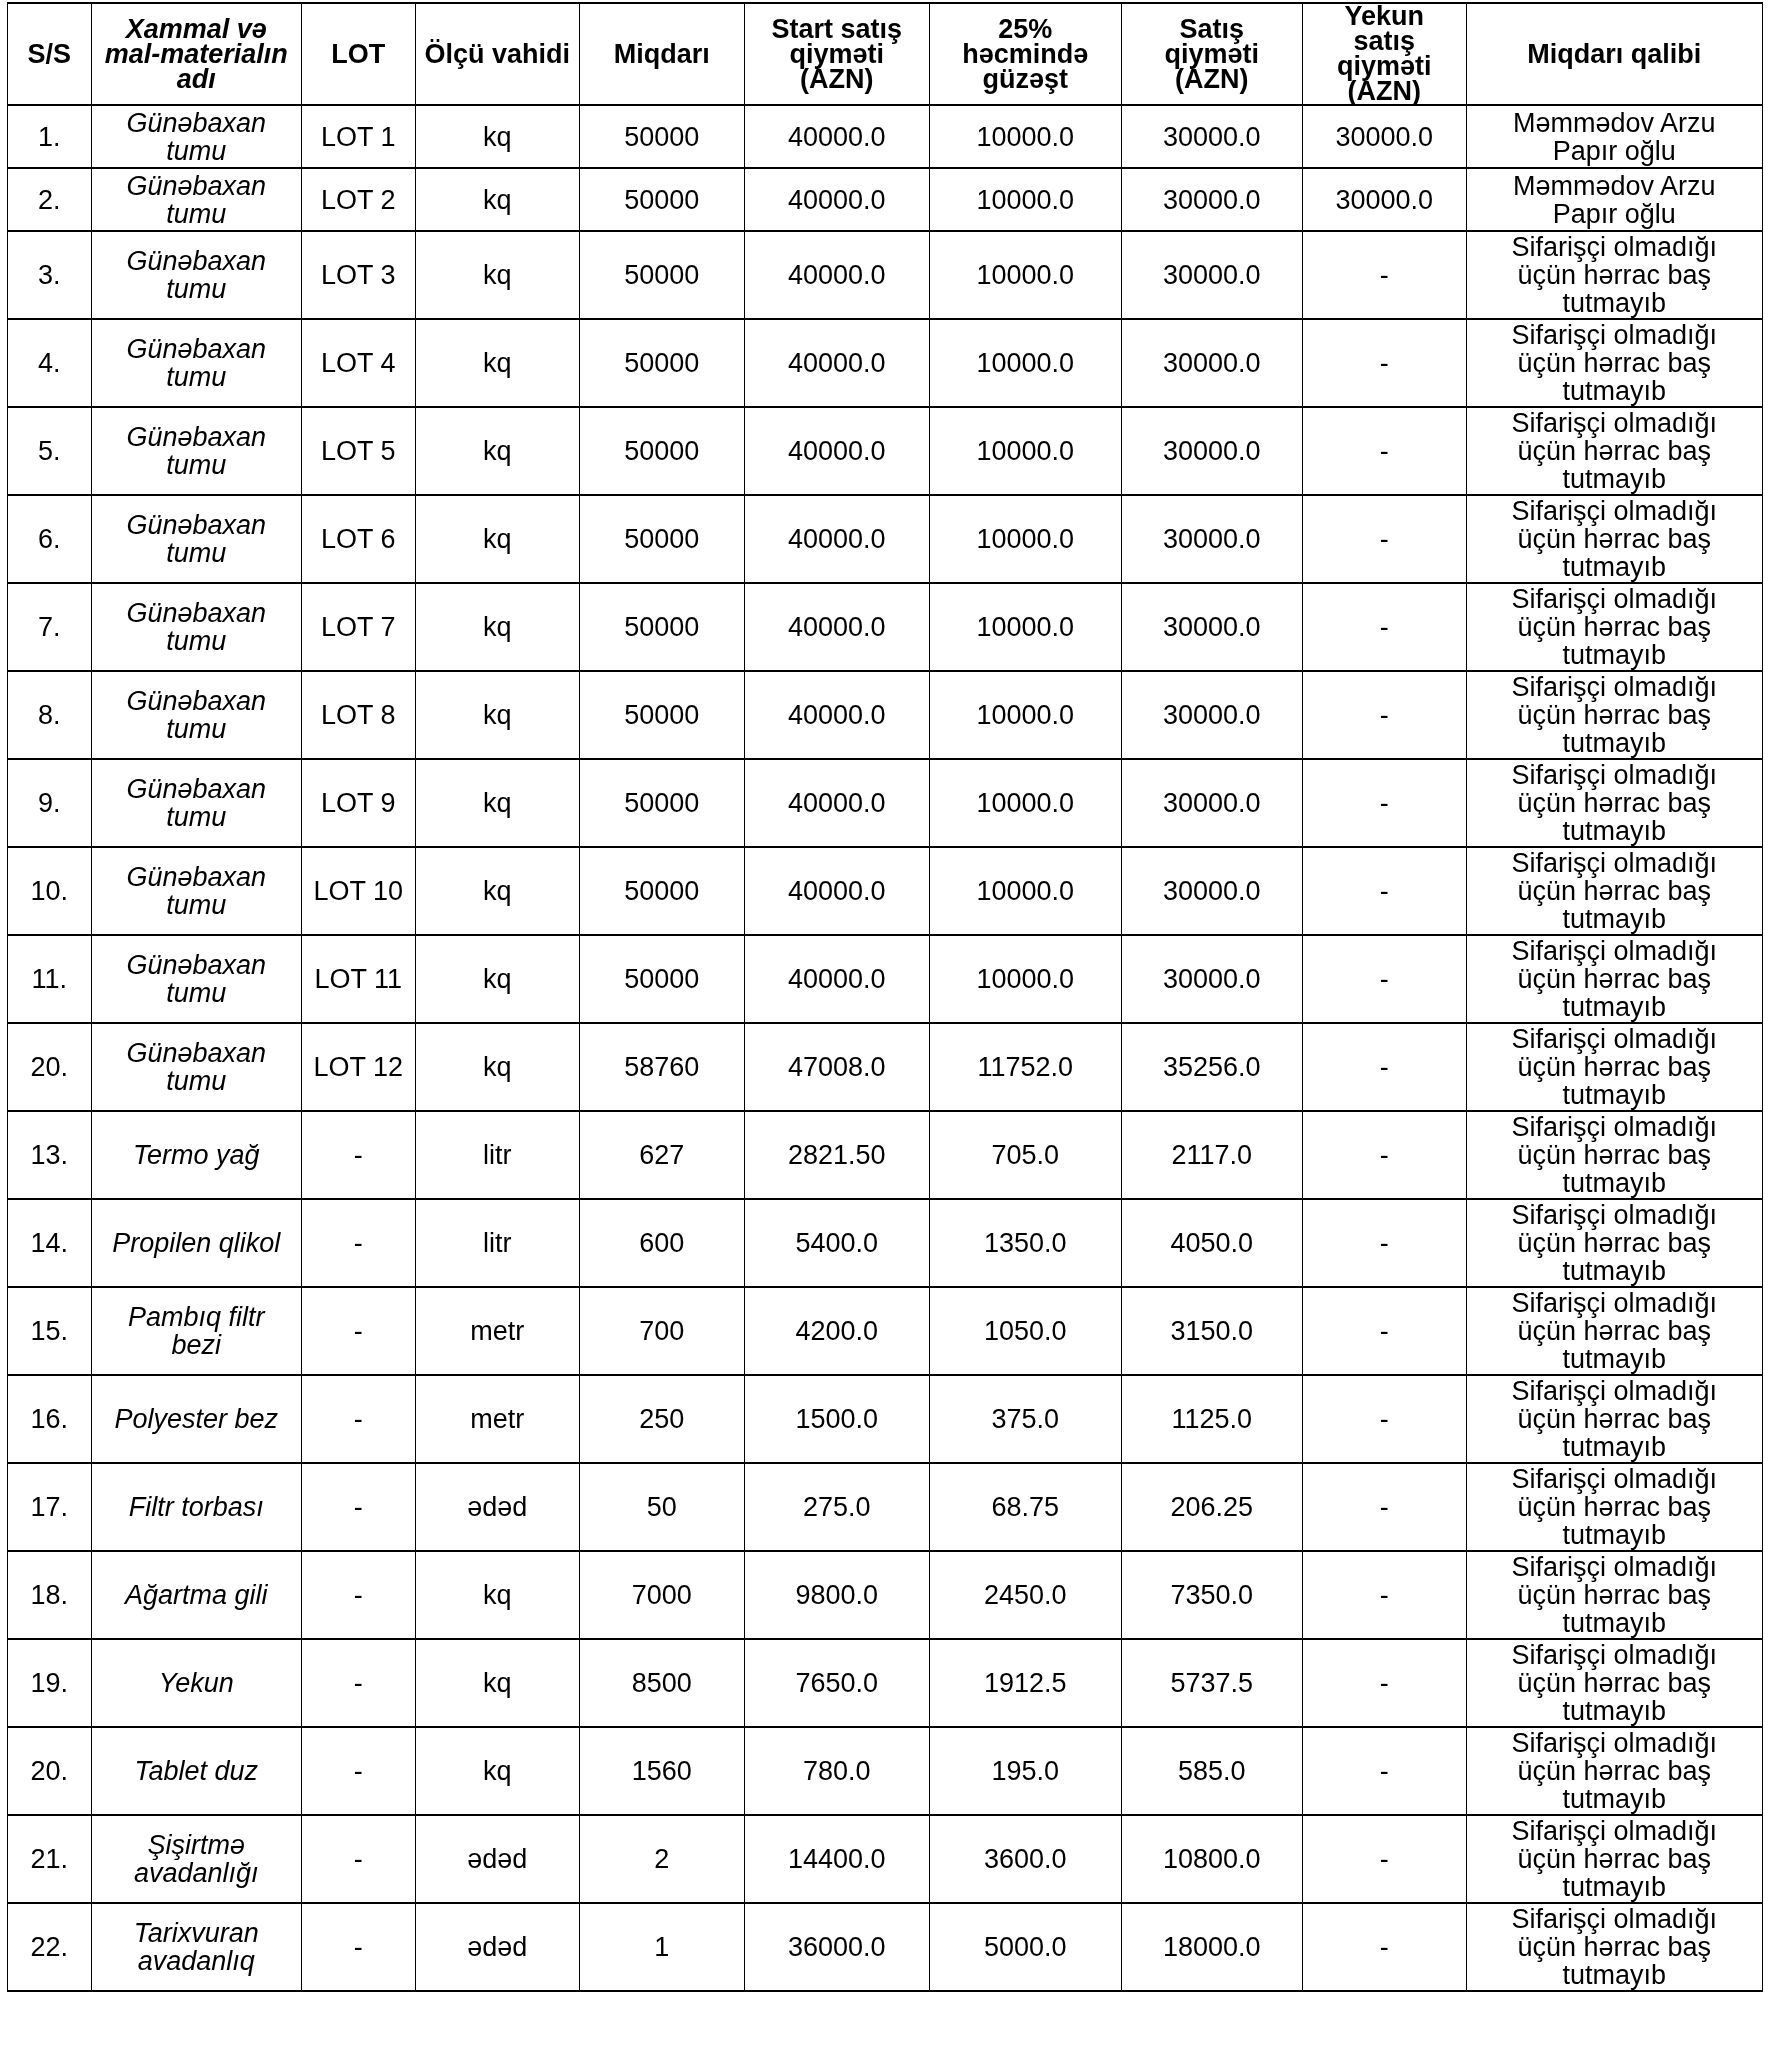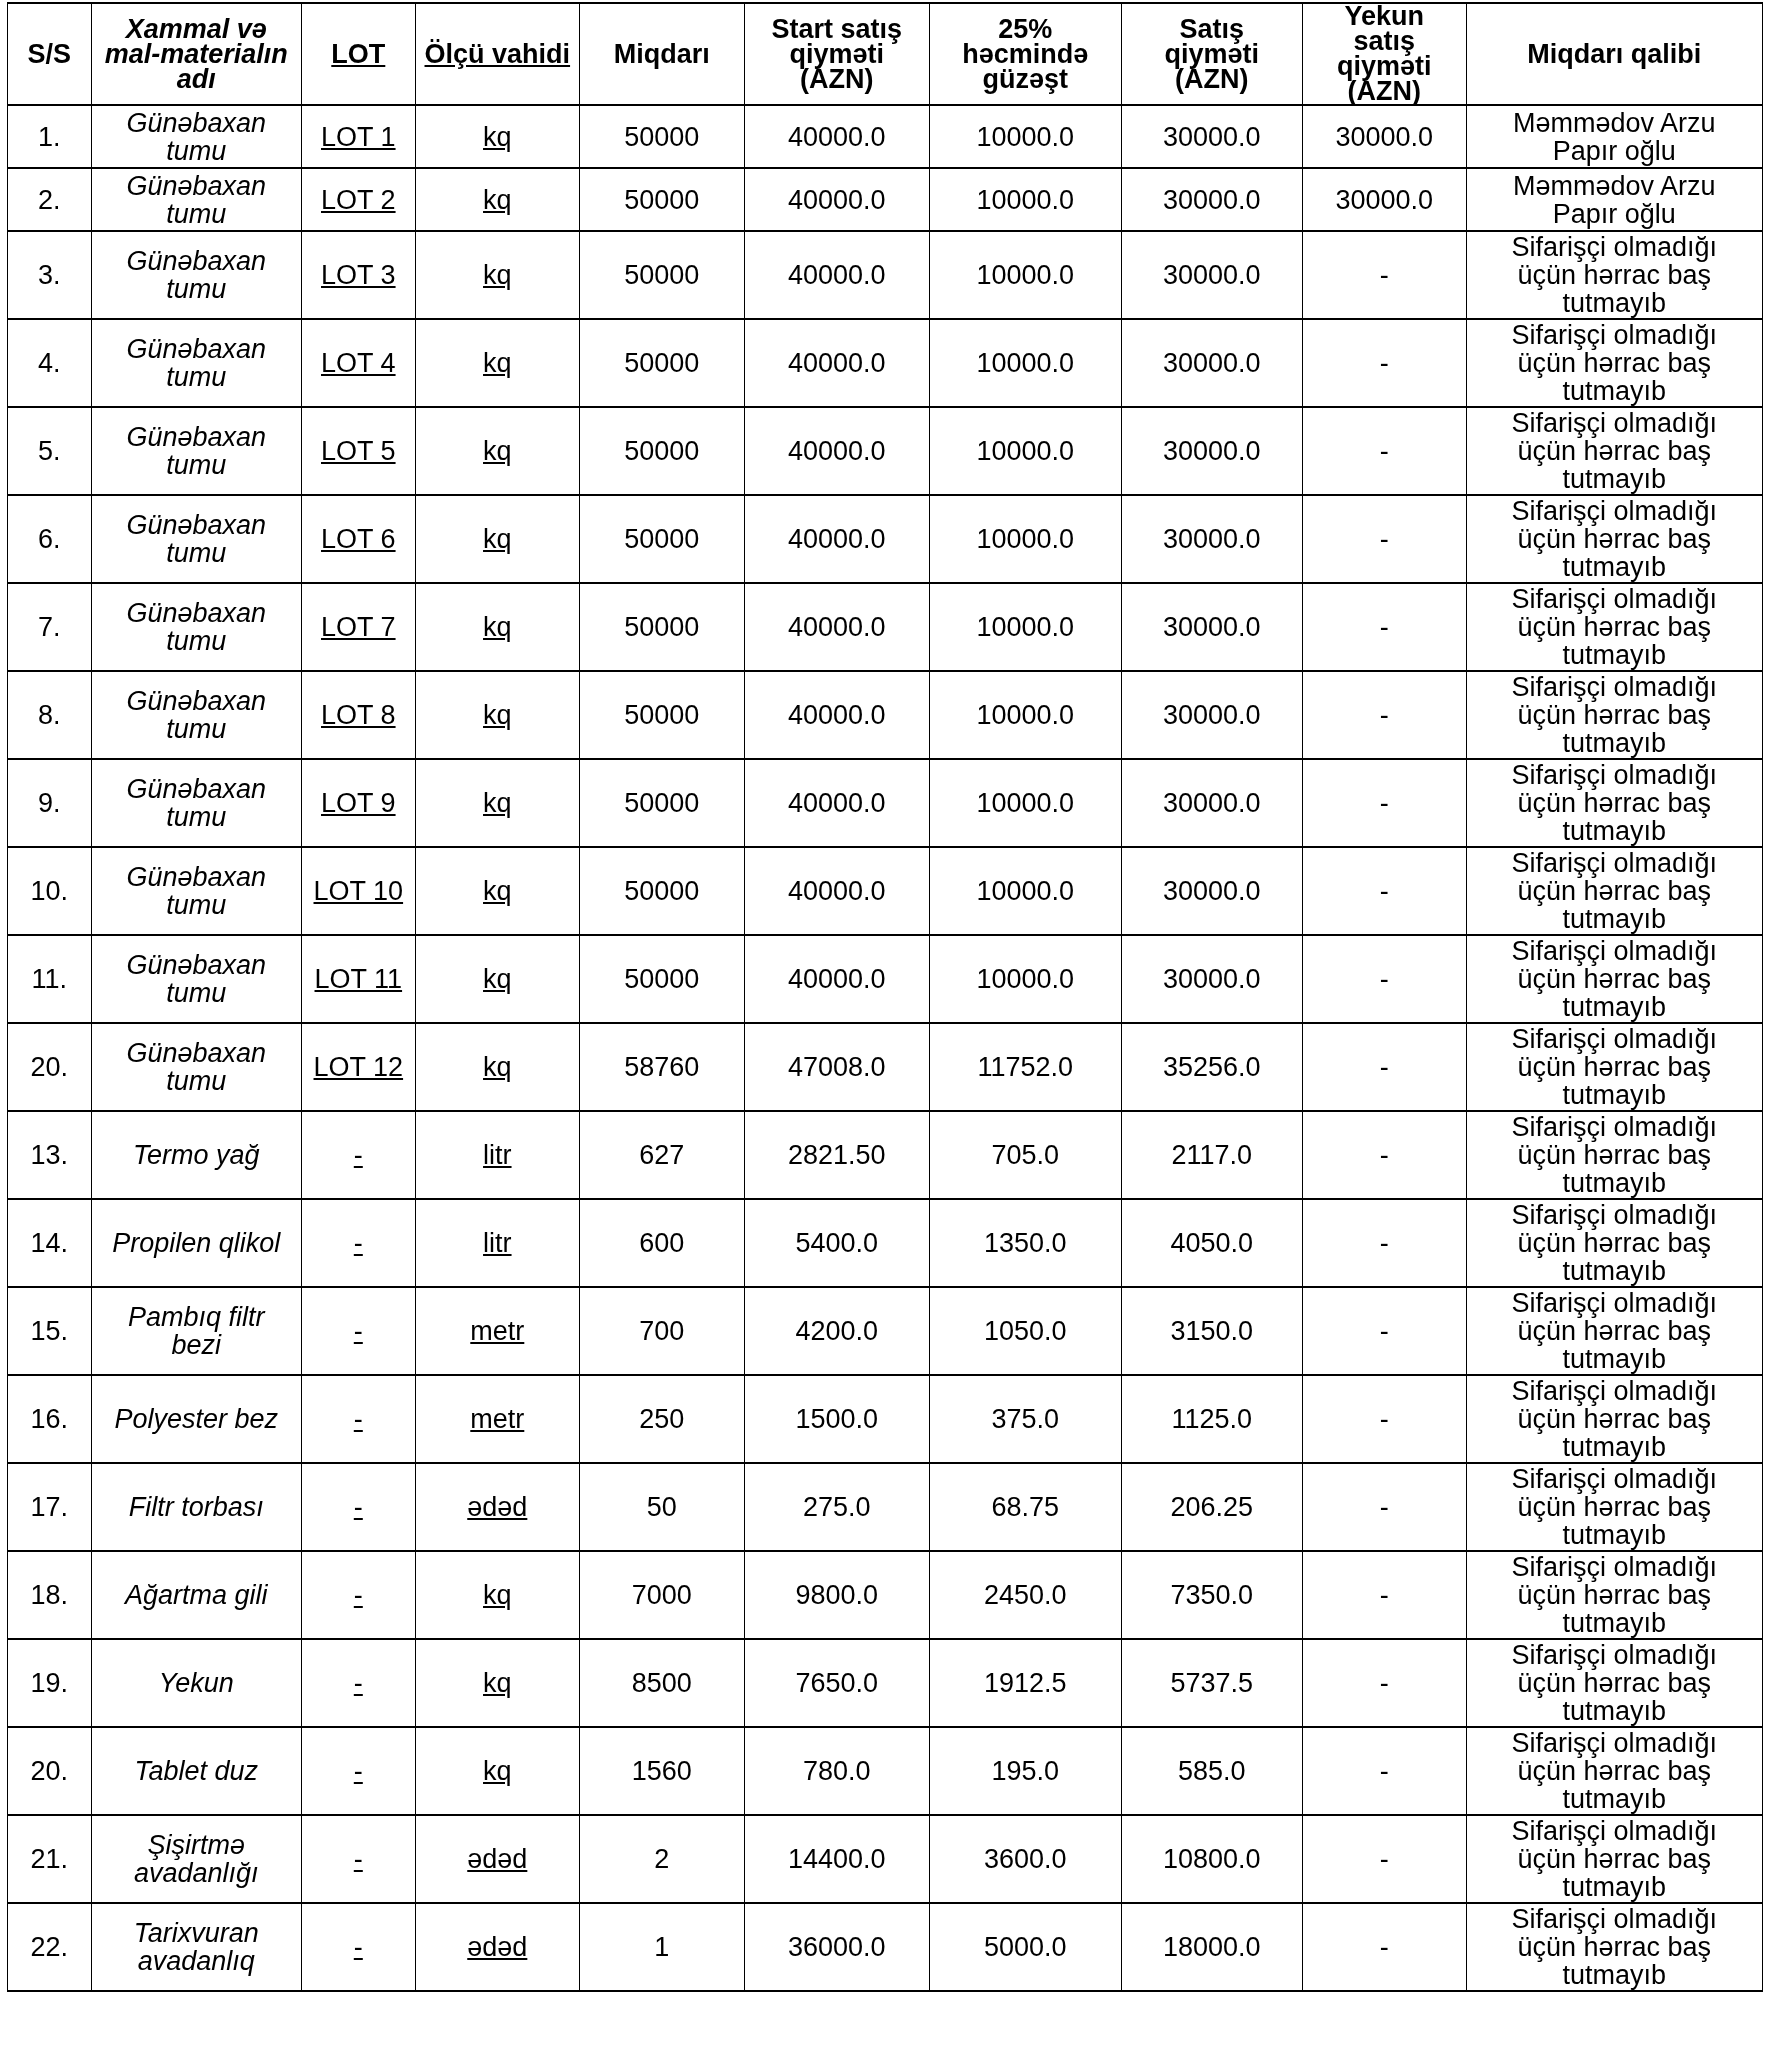--- a/index.html
+++ b/index.html
@@ -42,22 +42,22 @@
     padding: 0;
   }
   .auction thead tr { height: 100px; }
   .auction tbody tr { height: 88px; }
   .auction tbody tr:nth-child(1),
   .auction tbody tr:nth-child(2) { height: 63px; }
 
   
   .c0 { padding-left: 2.8px !important;  padding-right: 2.8px !important; }
   .c1 { padding-left: 11.3px !important; padding-right: 11.3px !important; font-style: italic; }
-  .c2 { padding-left: 2.8px !important;  padding-right: 2.8px !important; text-decoration: underline; }
-  .c3 { padding-left: 5.6px !important; padding-right: 5.6px !important; text-decoration: underline; }
+  .c2 { padding-left: 2.8px !important;  padding-right: 2.8px !important; }
+  .c3 { padding-left: 5.6px !important; padding-right: 5.6px !important; }
   .c4 { padding-left: 2.8px !important;  padding-right: 2.8px !important; }
   .c5 { padding-left: 11.3px !important; padding-right: 11.3px !important; }
   .c6 { padding-left: 11.3px !important; padding-right: 11.3px !important; }
   .c7 { padding-left: 11.3px !important; padding-right: 11.3px !important; }
   .c8 { padding-left: 8.4px !important; padding-right: 8.4px !important; }
   .c9 { padding-left: 28px !important; padding-right: 28px !important; }
 </style>
 </head>
 <body>
 

